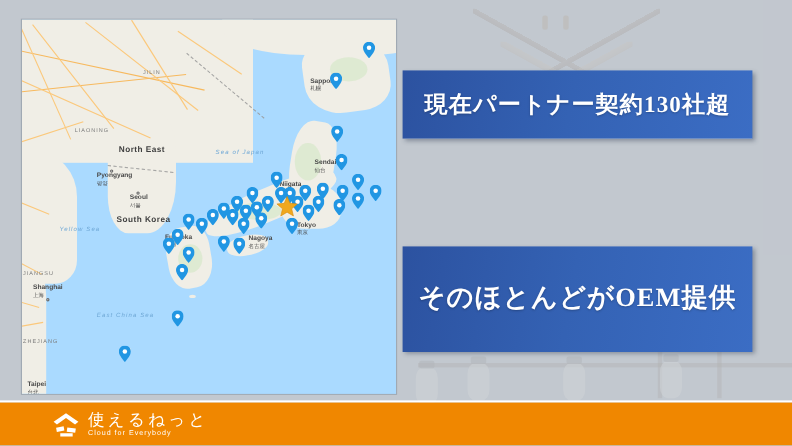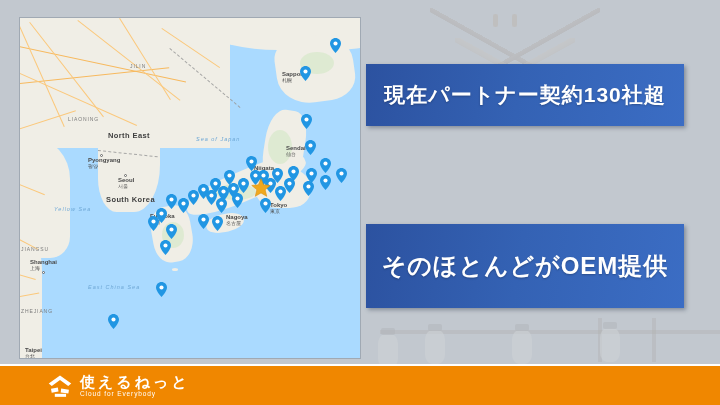--- a/index.html
+++ b/index.html
@@ -85,39 +85,40 @@
   .callout {
     position:absolute;
     background:linear-gradient(100deg,#2c52a0 0%,#3462b4 48%,#3b6dc4 100%);
     box-shadow:2px 2px 4px rgba(60,70,90,.45);
     color:#fff; text-align:center;
     display:flex; flex-direction:column; align-items:center; justify-content:center;
   }
   .callout .c-title {
     font-size:21px; font-weight:bold; letter-spacing:1px; line-height:1.15;
     text-shadow:0 1px 2px rgba(0,0,0,.25);
+    font-family:Liberation Serif, serif;
   }
   .callout .c-sub {
     font-size:10px; font-weight:bold; margin-top:2px; letter-spacing:.4px;
   }
   #callout-1 { left:366px; top:64px; width:318px; height:62px; }
-  #callout-2 { left:366px; top:224px; width:318px; height:84px; }
+  #callout-2 { left:366px; top:224px; width:318px; height:96px; }
   #callout-2 .c-title { font-size:24px; }
   #callout-2 .c-sub { font-size:11px; margin-top:4px; }
 
   
   .footer-rule { position:absolute; left:0; top:364px; width:720px; height:2px; background:#fff; }
   .footer {
     position:absolute; left:0; top:366px; width:720px; height:39px;
     background:#f08700; display:flex; align-items:center;
   }
   .logo-wrap { display:flex; align-items:center; margin-left:47px; }
   .logo-mark { width:26px; height:26px; position:relative; flex:none; }
   .logo-text { margin-left:7px; line-height:1; }
-  .logo-jp { font-size:15px; font-weight:bold; color:#fff; letter-spacing:3px; }
+  .logo-jp { font-size:15px; font-weight:normal; color:#fff; letter-spacing:3px; }
   .logo-en { font-size:6.5px; color:#fff; letter-spacing:.9px; margin-top:2px; }
 </style>
 </head>
 <body>
 
 <div id="slide">
 
   <div class="bg-photo">
     <div class="bg-roof"></div>
     <div class="bg-roof2"></div>

